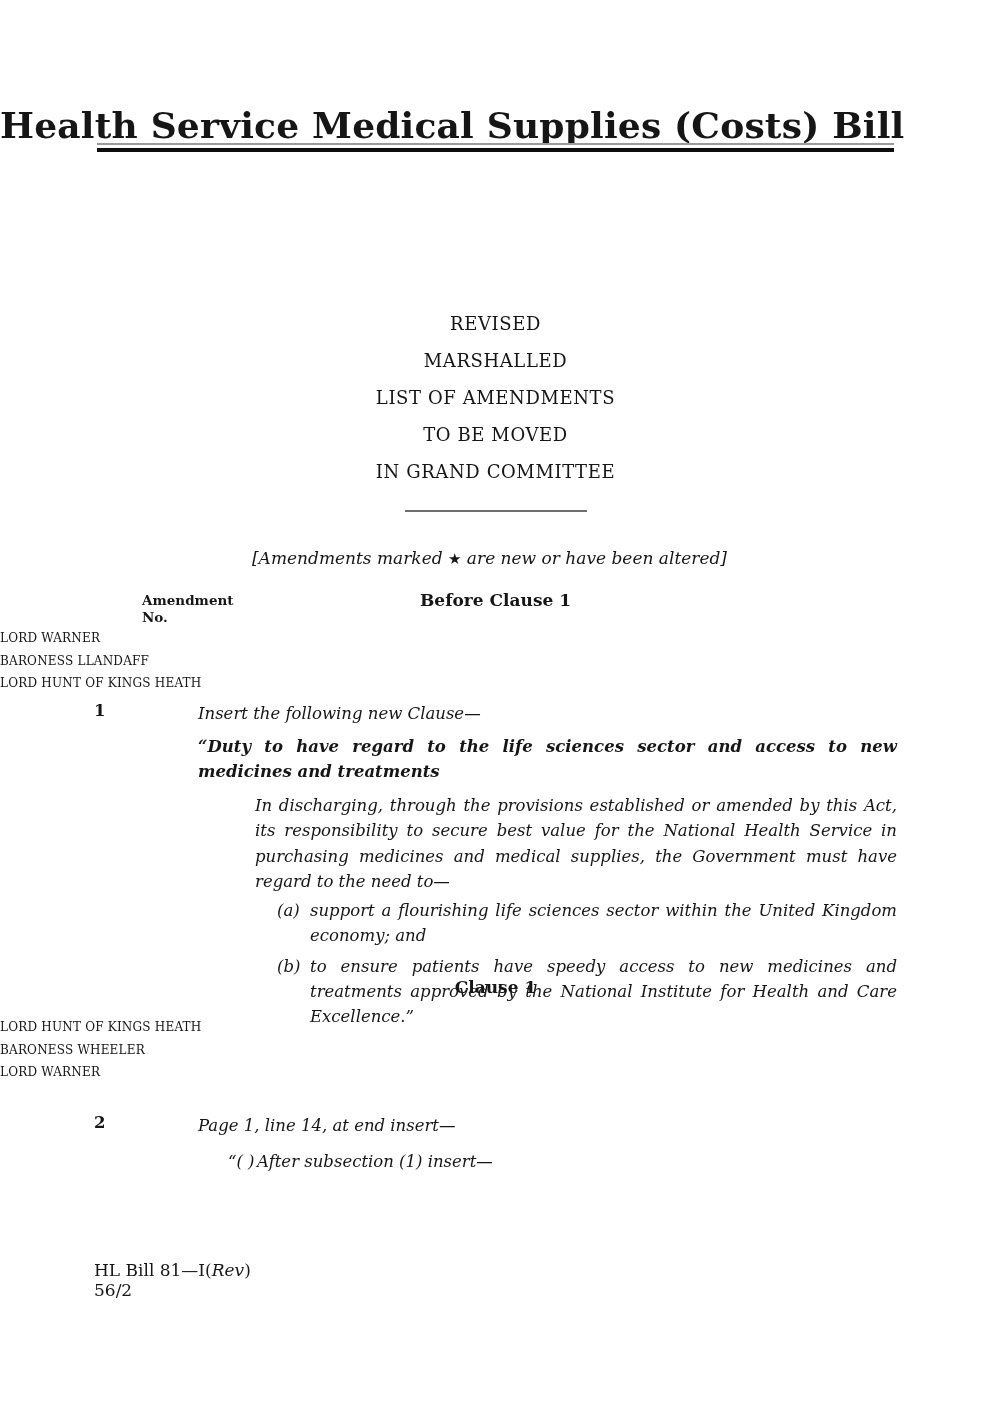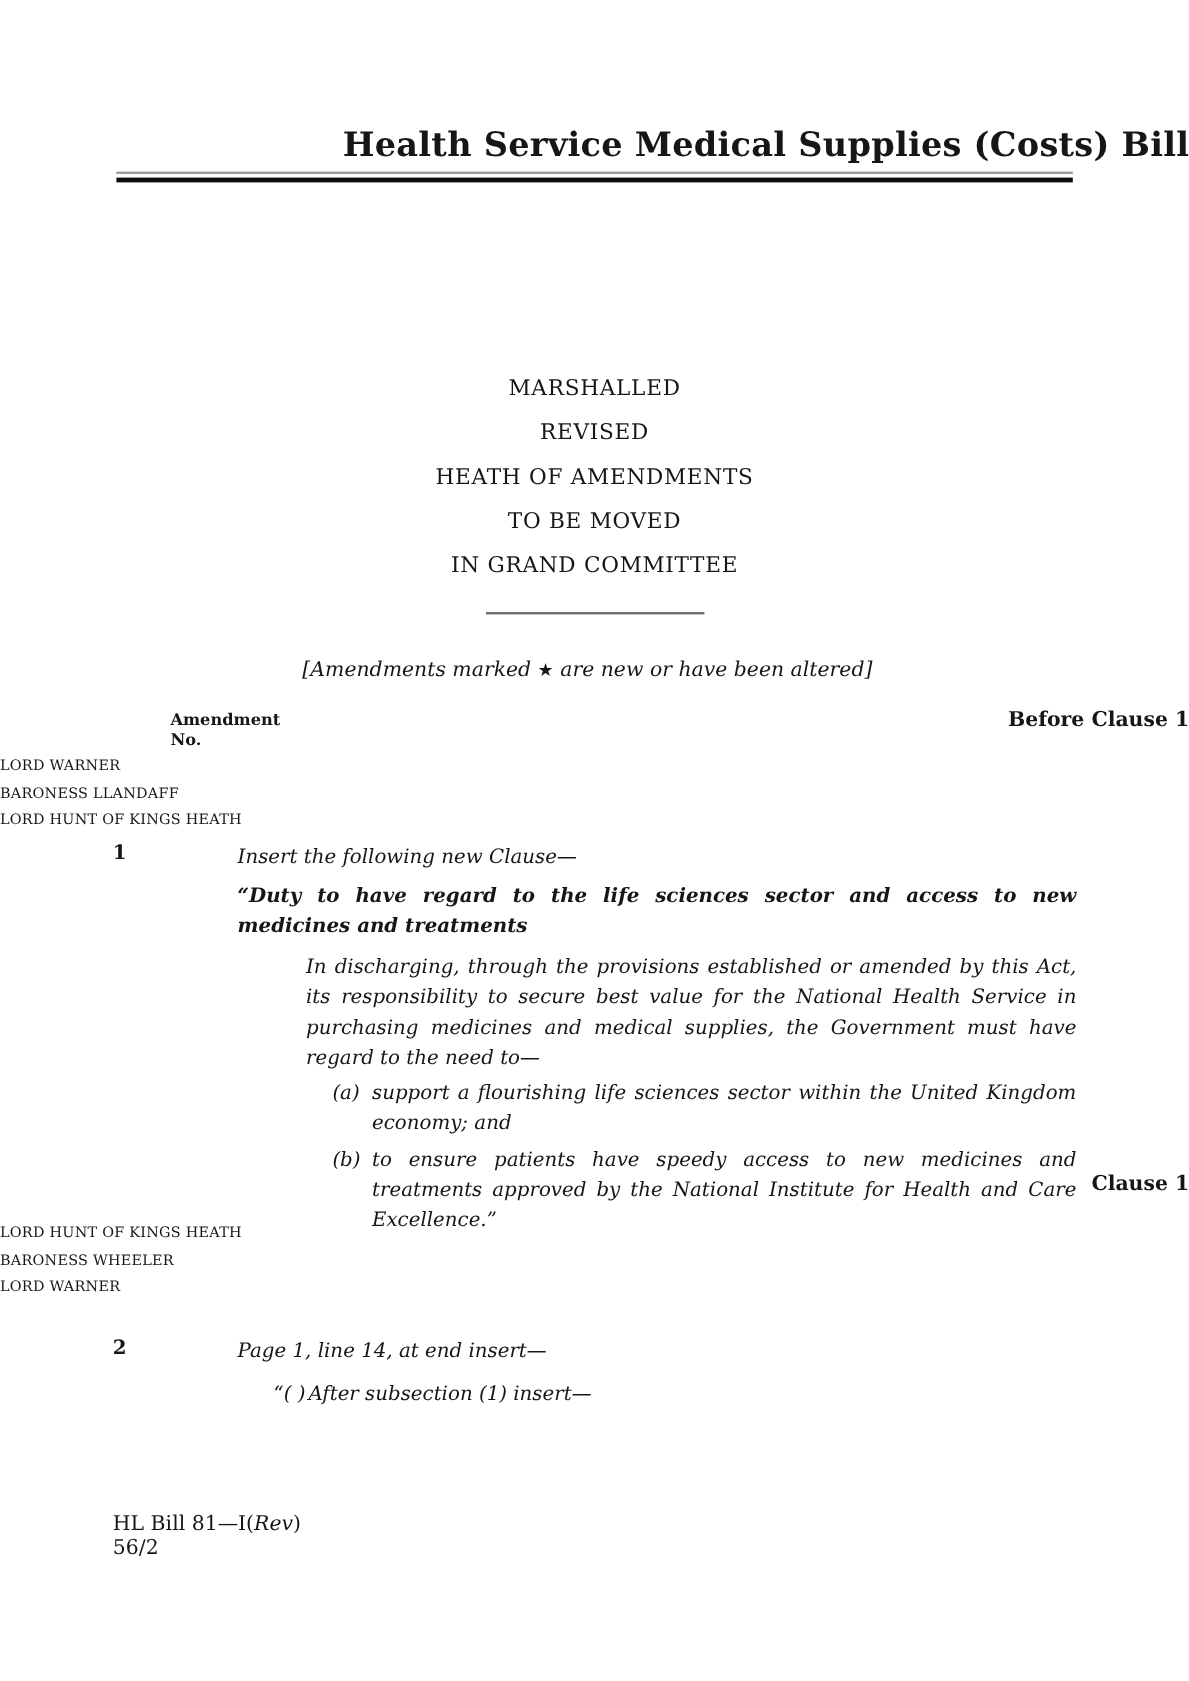--- a/index.html
+++ b/index.html
@@ -14,22 +14,22 @@
     background: #ffffff;
     font-family: "DejaVu Serif", "Liberation Serif", serif;
     color: #161616;
     overflow: hidden;
   }
   .doc-title {
     position: absolute;
     top: 104px;
     left: 0;
     right: 0;
-    text-align: right;
-    font-size: 28px;
+    text-align: left;
+    font-size: 36px;
     font-weight: bold;
     letter-spacing: 0.2px;
   }
   .title-rule {
     position: absolute;
     top: 143px;
     left: 97px;
     width: 797px;
     height: 3px;
     border-top: 2px solid #9b9b9b;
@@ -75,21 +75,21 @@
     font-size: 13.5px;
     font-weight: bold;
     line-height: 16.5px;
     font-family: "DejaVu Serif", "Liberation Serif", serif;
     margin-left: 48px;
   }
   .section-heading {
     position: absolute;
     left: 0;
     right: 0;
-    text-align: right;
+    text-align: center;
     font-size: 17px;
     font-weight: bold;
   }
   .sec1-heading { top: 590px; }
   .sec2-heading { top: 977px; }
   .sponsors {
     position: absolute;
     left: 0;
     right: 0;
     text-align: left;
@@ -180,23 +180,23 @@
 </style>
 </head>
 <body>
 
 <div class="page">
 
   <div class="doc-title">Health Service Medical Supplies (Costs) Bill</div>
   <div class="title-rule"></div>
 
   <div class="notice">
+    <div>REVISED</div>
     <div>MARSHALLED</div>
-    <div>REVISED</div>
-    <div>HEATH OF AMENDMENTS</div>
+    <div>LIST OF AMENDMENTS</div>
     <div>TO BE MOVED</div>
     <div>IN GRAND COMMITTEE</div>
   </div>
 
   <div class="short-rule"></div>
 
   <div class="marker-note">
     <span>[Amendments marked </span><span class="star">★</span><span> are new or have been altered]</span>
   </div>
 

